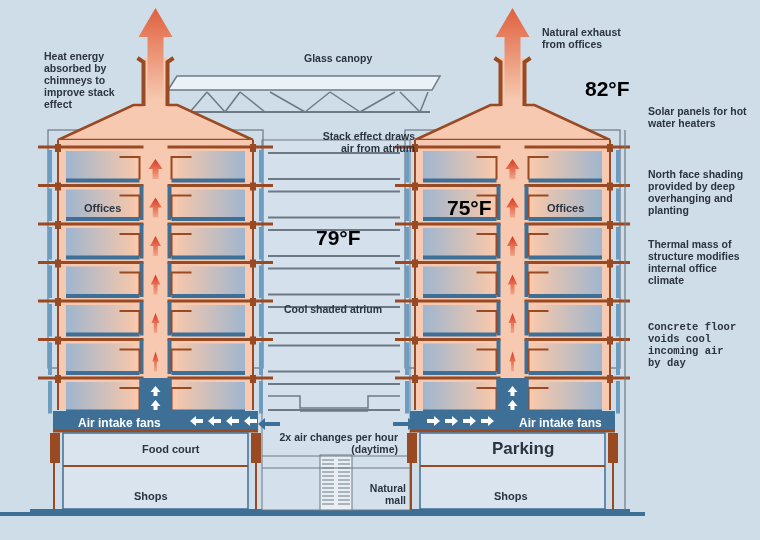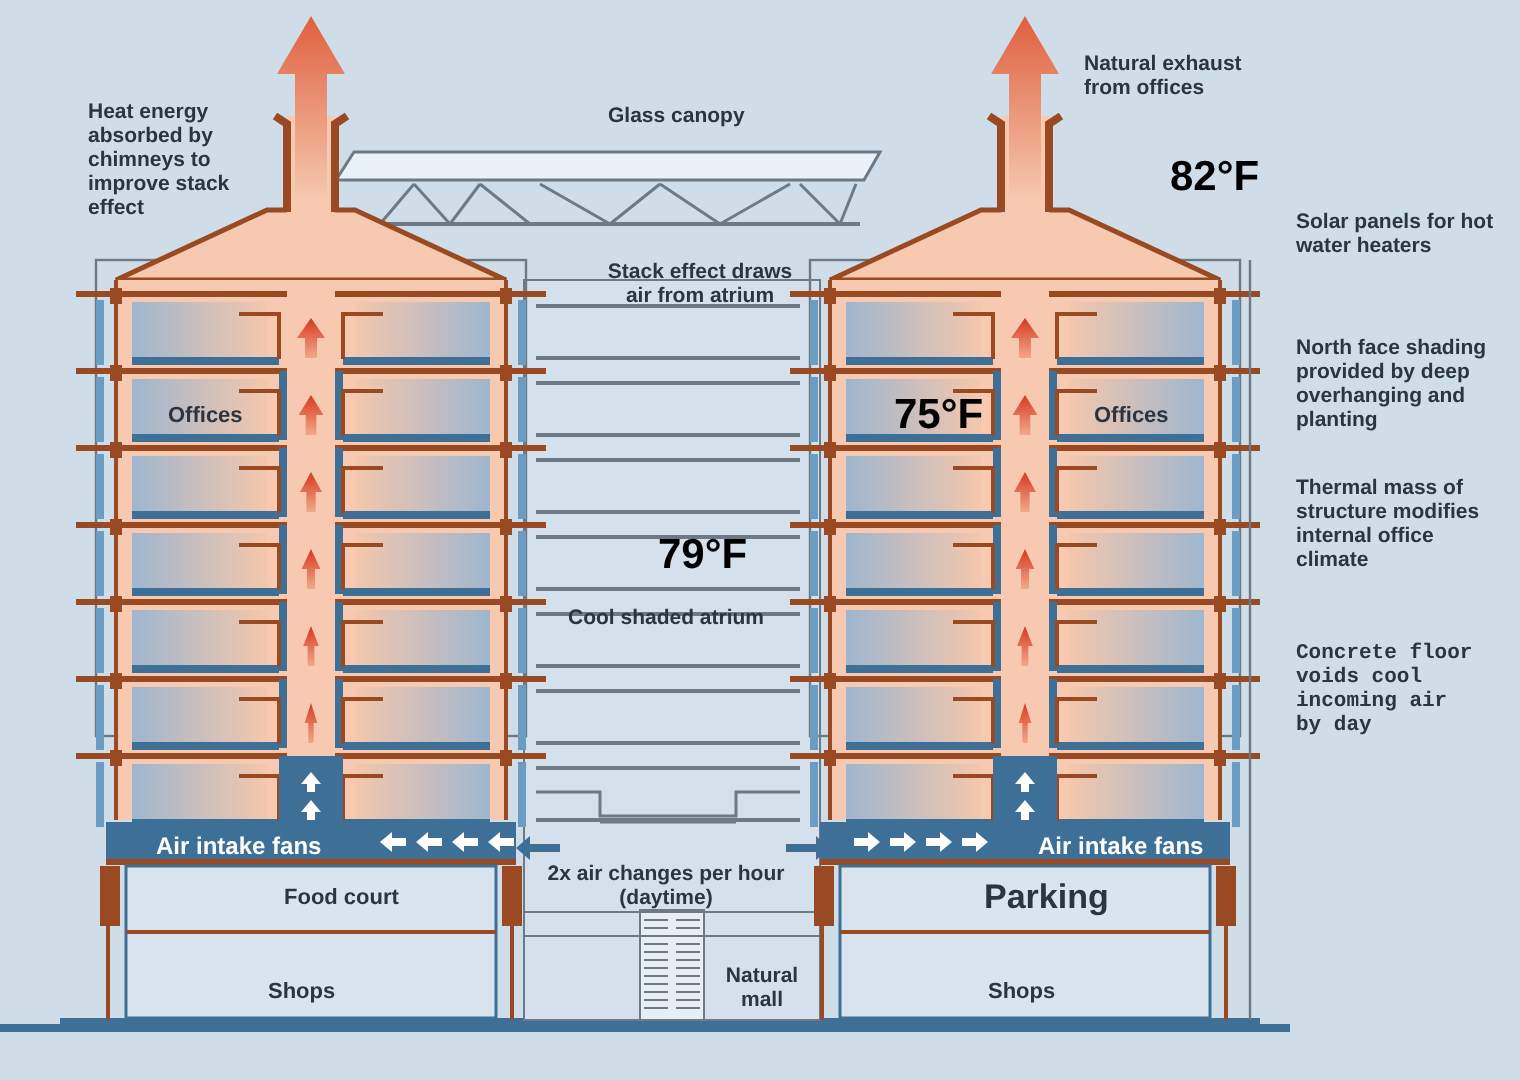--- a/index.html
+++ b/index.html
@@ -3,21 +3,21 @@
 <meta charset="utf-8">
 <style>
   html, body { margin:0; padding:0; }
   body { width:760px; height:540px; background:#cfdde8; overflow:hidden; position:relative;
          font-family:"Liberation Sans", sans-serif; }
   #scene { position:absolute; left:0; top:0; }
   .lbl { position:absolute; font-family:"Liberation Sans", sans-serif; font-weight:bold;
          color:#2b3440; font-size:10.5px; line-height:12px; white-space:pre-line; }
   .big { font-size:21px; line-height:16px; color:#000000; }
   .white { color:#ffffff; font-size:12px; }
-  .center { text-align:center; }
+  .center { text-align:right; }
 </style>
 </head>
 <body>
 
 <svg id="scene" width="760" height="540" viewBox="0 0 760 540">
   <defs>
     <linearGradient id="roomL" x1="0" x2="1" y1="0" y2="0">
       <stop offset="0" stop-color="#9fb6cf"></stop>
       <stop offset="1" stop-color="#f4c7ac"></stop>
     </linearGradient>
@@ -372,21 +372,21 @@
 structure modifies
 internal office
 climate</div>
 <div class="lbl" style="left:648px;top:321px;font-family:Liberation Mono, monospace;">Concrete floor
 voids cool
 incoming air
 by day</div>
 <div class="lbl" style="left:84px;top:202px;font-size:11px;">Offices</div>
 <div class="lbl" style="left:547px;top:202px;font-size:11px;">Offices</div>
 <div class="lbl big" style="left:447px;top:200px;">75°F</div>
-<div class="lbl big" style="left:329px;top:230px;margin-top:40px;">79°F</div>
+<div class="lbl big" style="left:316px;top:230px;">79°F</div>
 <div class="lbl" style="left:284px;top:303px;">Cool shaded atrium</div>
 <div class="lbl white" style="left:78px;top:417px;">Air intake fans</div>
 <div class="lbl white" style="left:519px;top:417px;">Air intake fans</div>
 <div class="lbl center" style="left:268px;top:431px;width:130px;">2x air changes per hour
 (daytime)</div>
 <div class="lbl" style="left:122px;top:443px;font-size:11px;margin-left:20px;">Food court</div>
 <div class="lbl" style="left:492px;top:443px;font-size:17px;">Parking</div>
 <div class="lbl" style="left:134px;top:490px;font-size:11px;">Shops</div>
 <div class="lbl" style="left:494px;top:490px;font-size:11px;">Shops</div>
 <div class="lbl center" style="left:356px;top:482px;width:50px;">Natural

